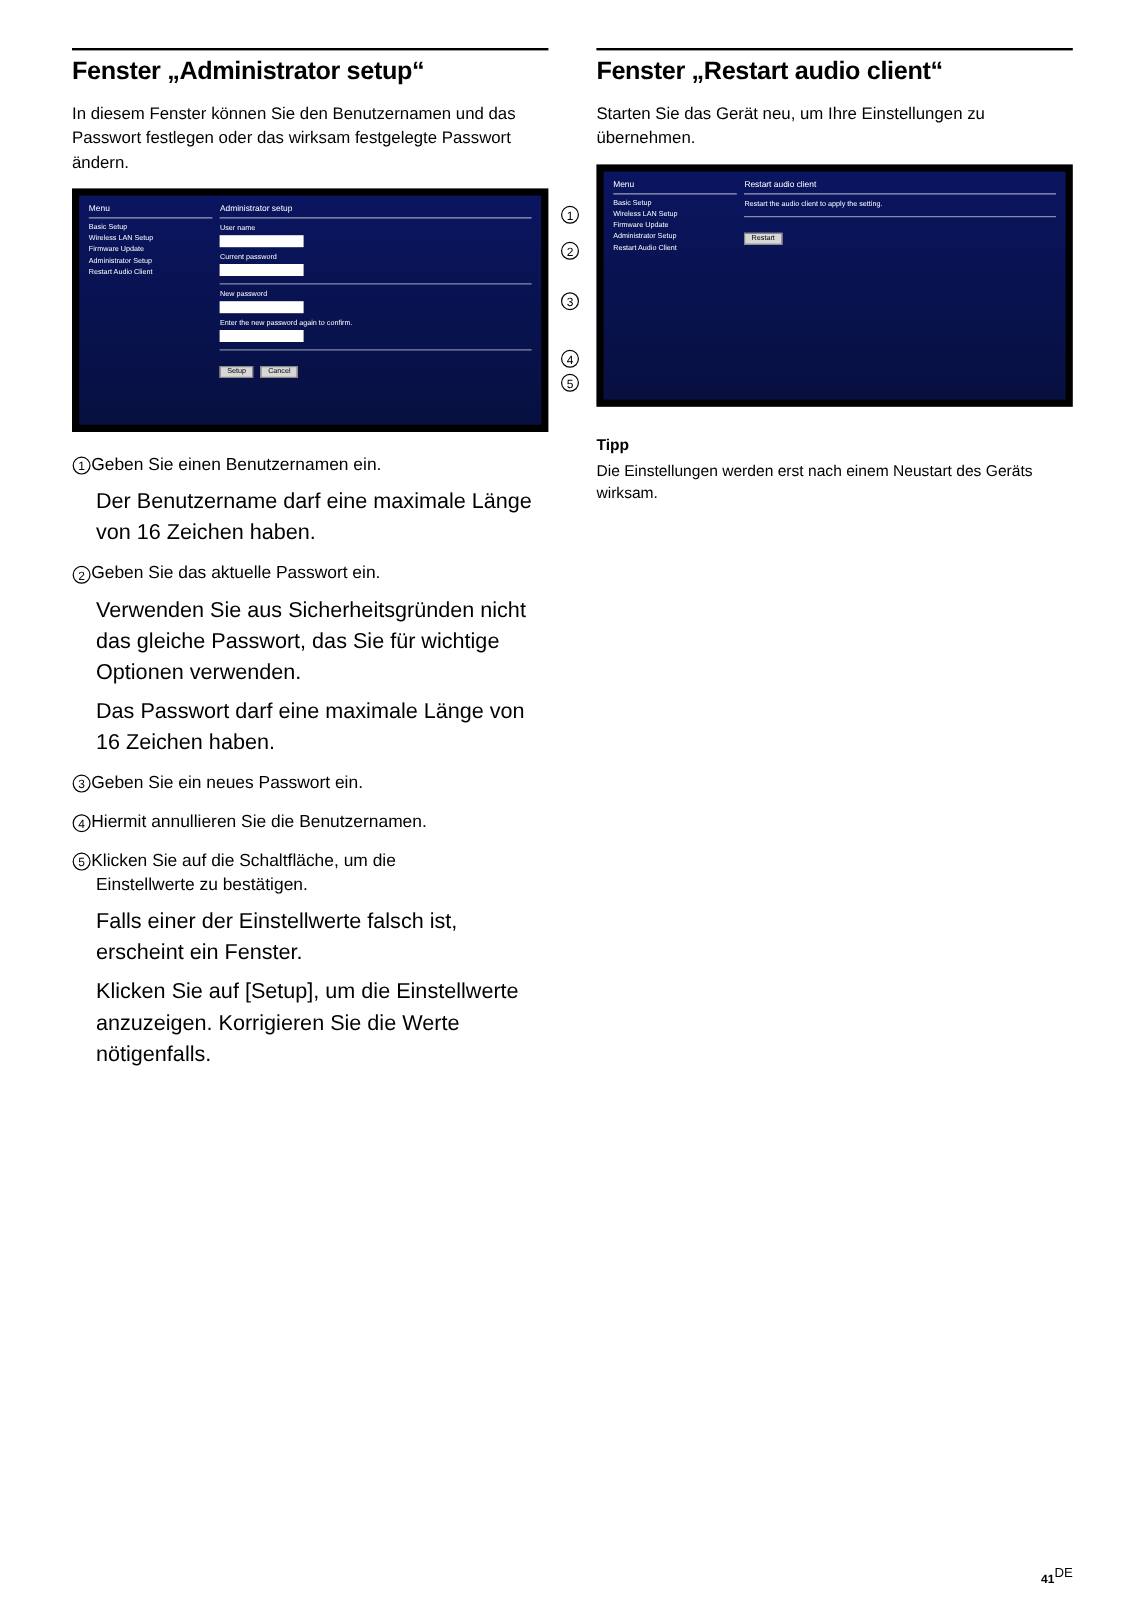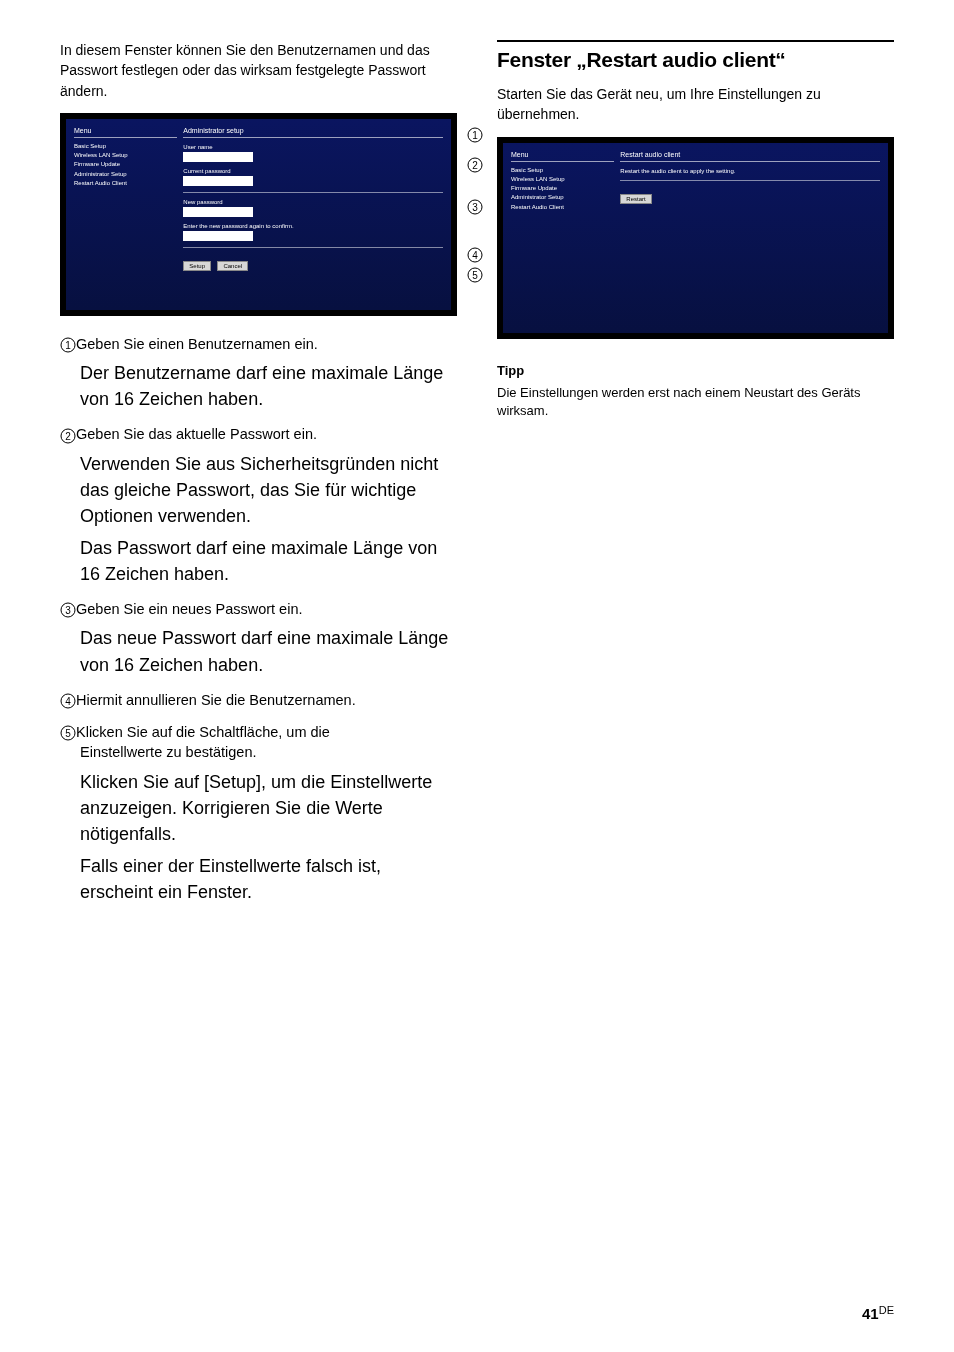--- a/index.html
+++ b/index.html
@@ -129,29 +129,30 @@
   .tipp-body {
     font-size: 13px;
     line-height: 1.45;
   }
   .pagefoot {
     position: absolute;
     bottom: 30px;
     right: 60px;
     font-size: 13px;
   }
-  .pagefoot .pn { font-weight: 900; font-size: 15px; }
+  .pagefoot .pn { font-weight: 900; font-size: 10px; }
   .pagefoot .de { font-size: 11px; vertical-align: super; }
 </style>
 </head>
 <body>
 
 <div class="cols">
 
   <div class="col">
+    <h2 class="section-hdr">Fenster „Administrator setup“</h2>
     <p class="intro">In diesem Fenster können Sie den Benutzernamen und das Passwort festlegen oder das wirksam festgelegte Passwort ändern.</p>
 
     <div style="position:relative;">
       <div class="shot">
         <div class="shot-inner">
           <div class="shot-sidebar">
             <div class="blue-hdr">Menu</div>
             <span class="blue-link">Basic Setup</span>
             <span class="blue-link">Wireless LAN Setup</span>
             <span class="blue-link">Firmware Update</span>
@@ -224,37 +225,36 @@
             </svg></span><span>Geben Sie das aktuelle Passwort ein.</span></div>
       <p class="sub">Verwenden Sie aus Sicherheitsgründen nicht das gleiche Passwort, das Sie für wichtige Optionen verwenden.</p>
       <p class="sub">Das Passwort darf eine maximale Länge von 16 Zeichen haben.</p>
     </div>
 
     <div class="step-block">
       <div class="step-title"><span class="badge"><svg width="16" height="16">
               <circle cx="8" cy="8" r="7" fill="none" stroke="#000" stroke-width="1"></circle>
               <text x="8" y="12" text-anchor="middle" font-size="10" font-family="Arial">3</text>
             </svg></span><span>Geben Sie ein neues Passwort ein.</span></div>
-      <p class="sub">Das neue Passwort darf eine maximale Länge von 16 Zeichen haben.</p>
     </div>
 
     <div class="step-block">
       <div class="step-title"><span class="badge"><svg width="16" height="16">
               <circle cx="8" cy="8" r="7" fill="none" stroke="#000" stroke-width="1"></circle>
               <text x="8" y="12" text-anchor="middle" font-size="10" font-family="Arial">4</text>
             </svg></span><span>Hiermit annullieren Sie die Benutzernamen.</span></div>
     </div>
 
     <div class="step-block">
       <div class="step-title"><span class="badge"><svg width="16" height="16">
               <circle cx="8" cy="8" r="7" fill="none" stroke="#000" stroke-width="1"></circle>
               <text x="8" y="12" text-anchor="middle" font-size="10" font-family="Arial">5</text>
             </svg></span><span>Klicken Sie auf die Schaltfläche, um die</span><span class="ind-block">Einstellwerte zu bestätigen.</span></div>
+      <p class="sub">Falls einer der Einstellwerte falsch ist, erscheint ein Fenster.</p>
       <p class="sub">Klicken Sie auf [Setup], um die Einstellwerte anzuzeigen. Korrigieren Sie die Werte nötigenfalls.</p>
-      <p class="sub">Falls einer der Einstellwerte falsch ist, erscheint ein Fenster.</p>
     </div>
   </div>
 
   <div class="col">
     <h2 class="section-hdr">Fenster „Restart audio client“</h2>
     <p class="intro">Starten Sie das Gerät neu, um Ihre Einstellungen zu übernehmen.</p>
 
     <div class="shot">
       <div class="shot-inner" style="min-height:190px;">
         <div class="shot-sidebar">

